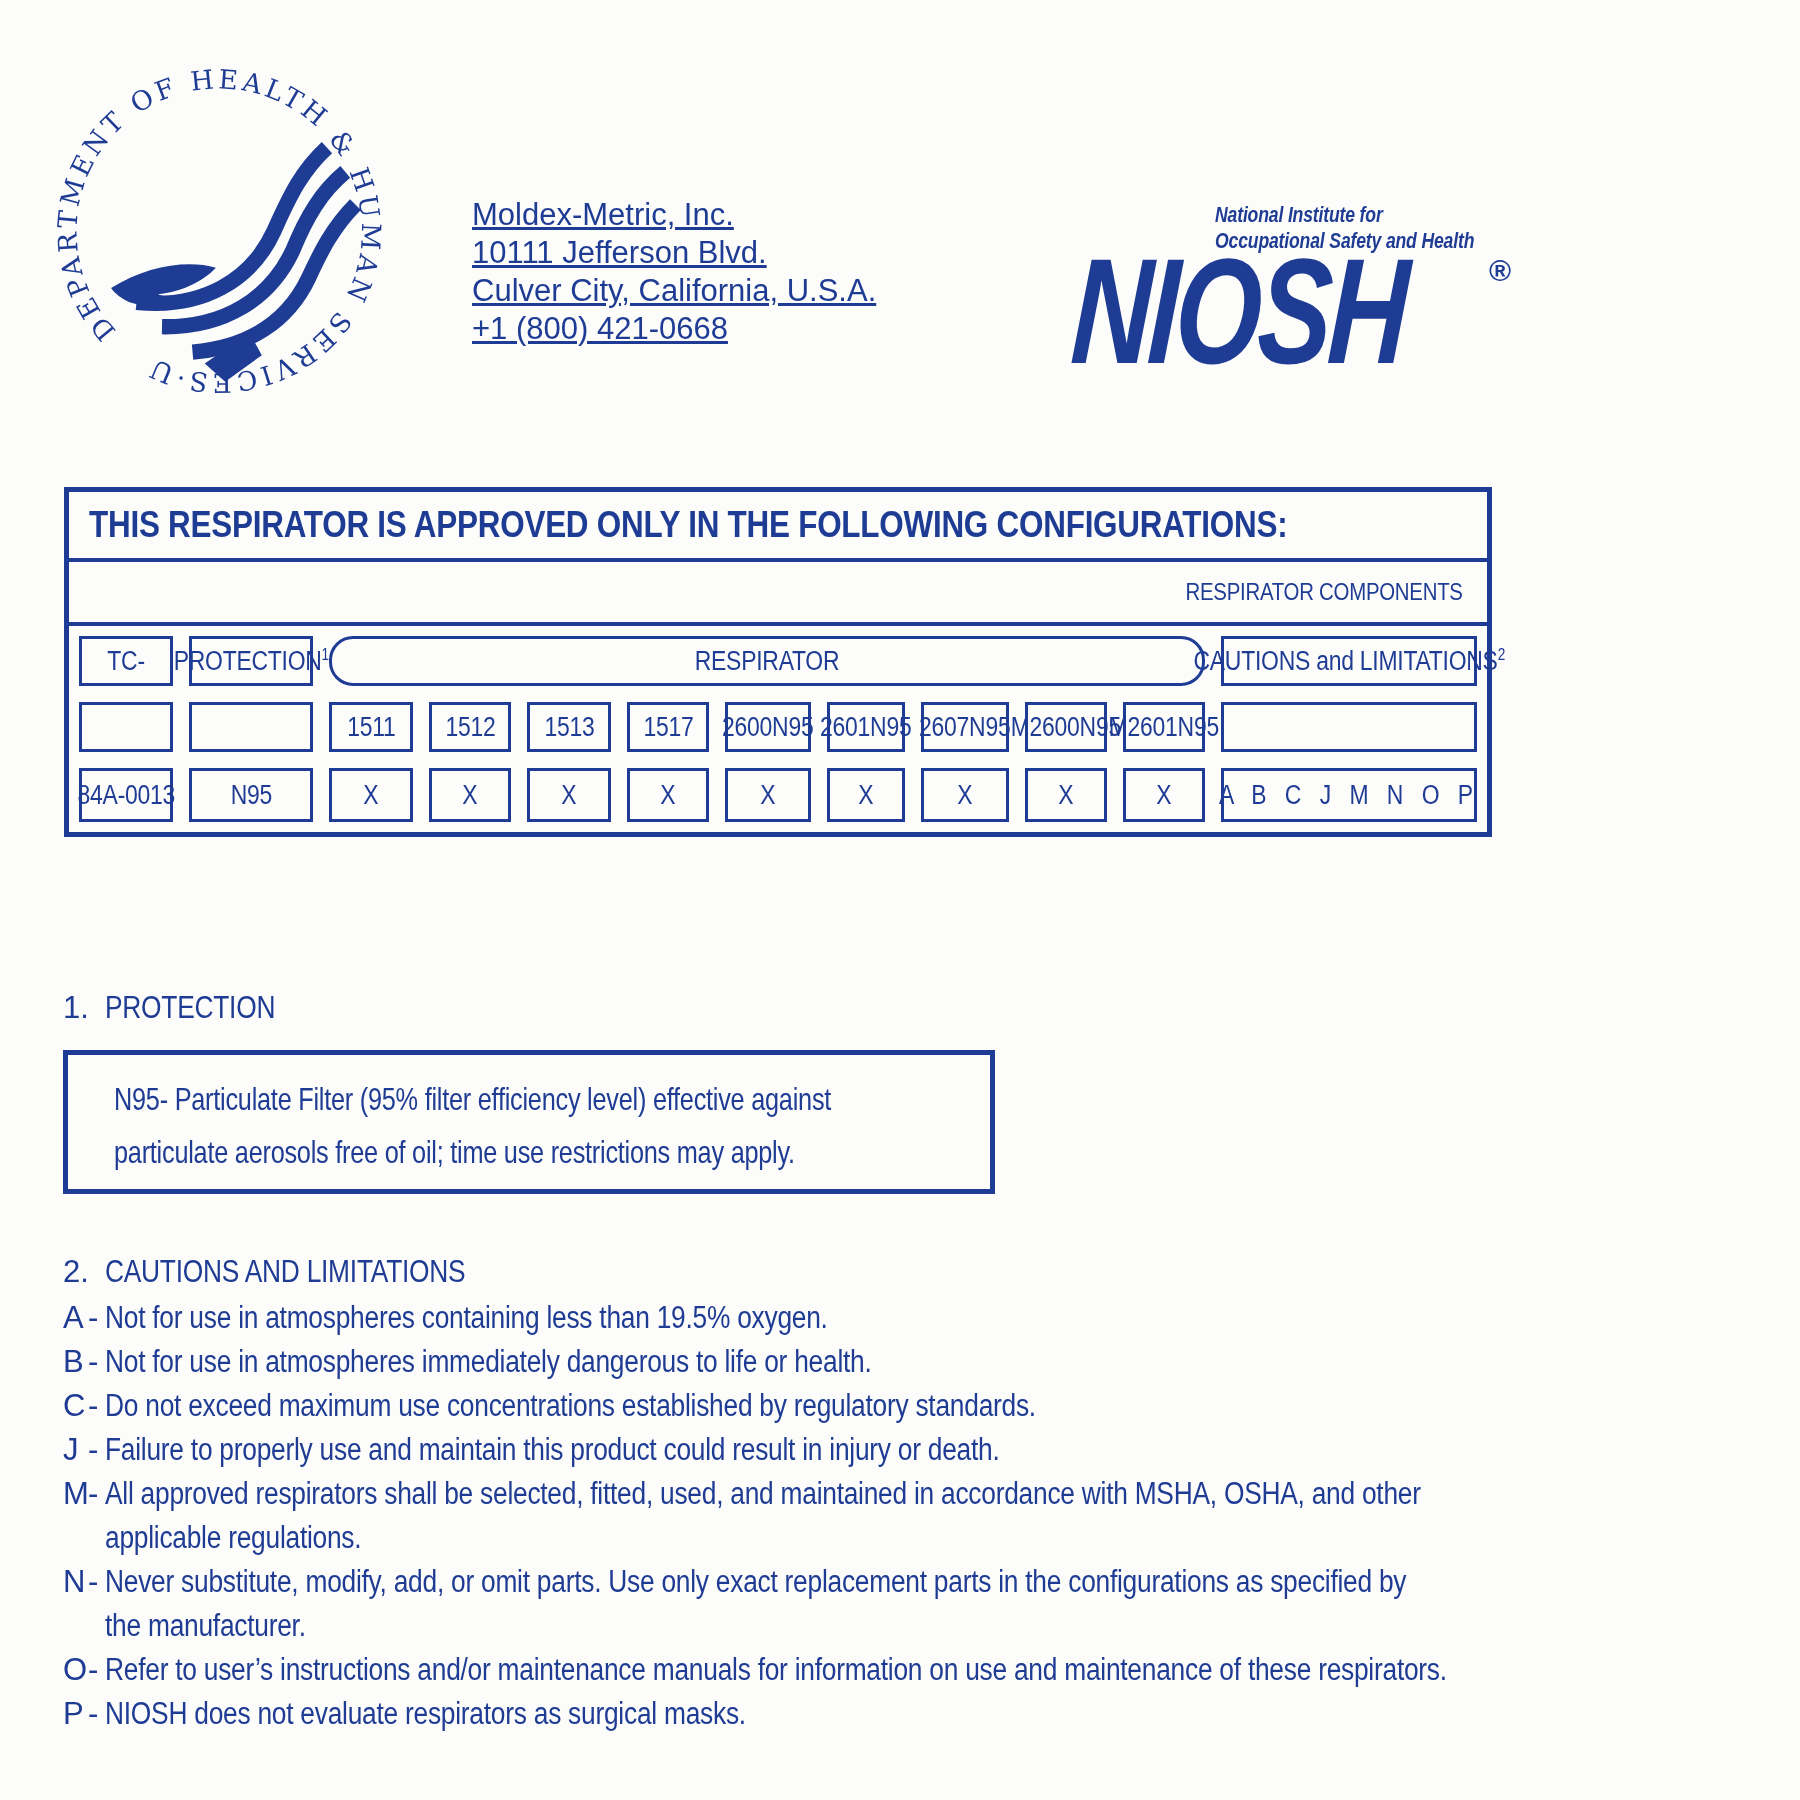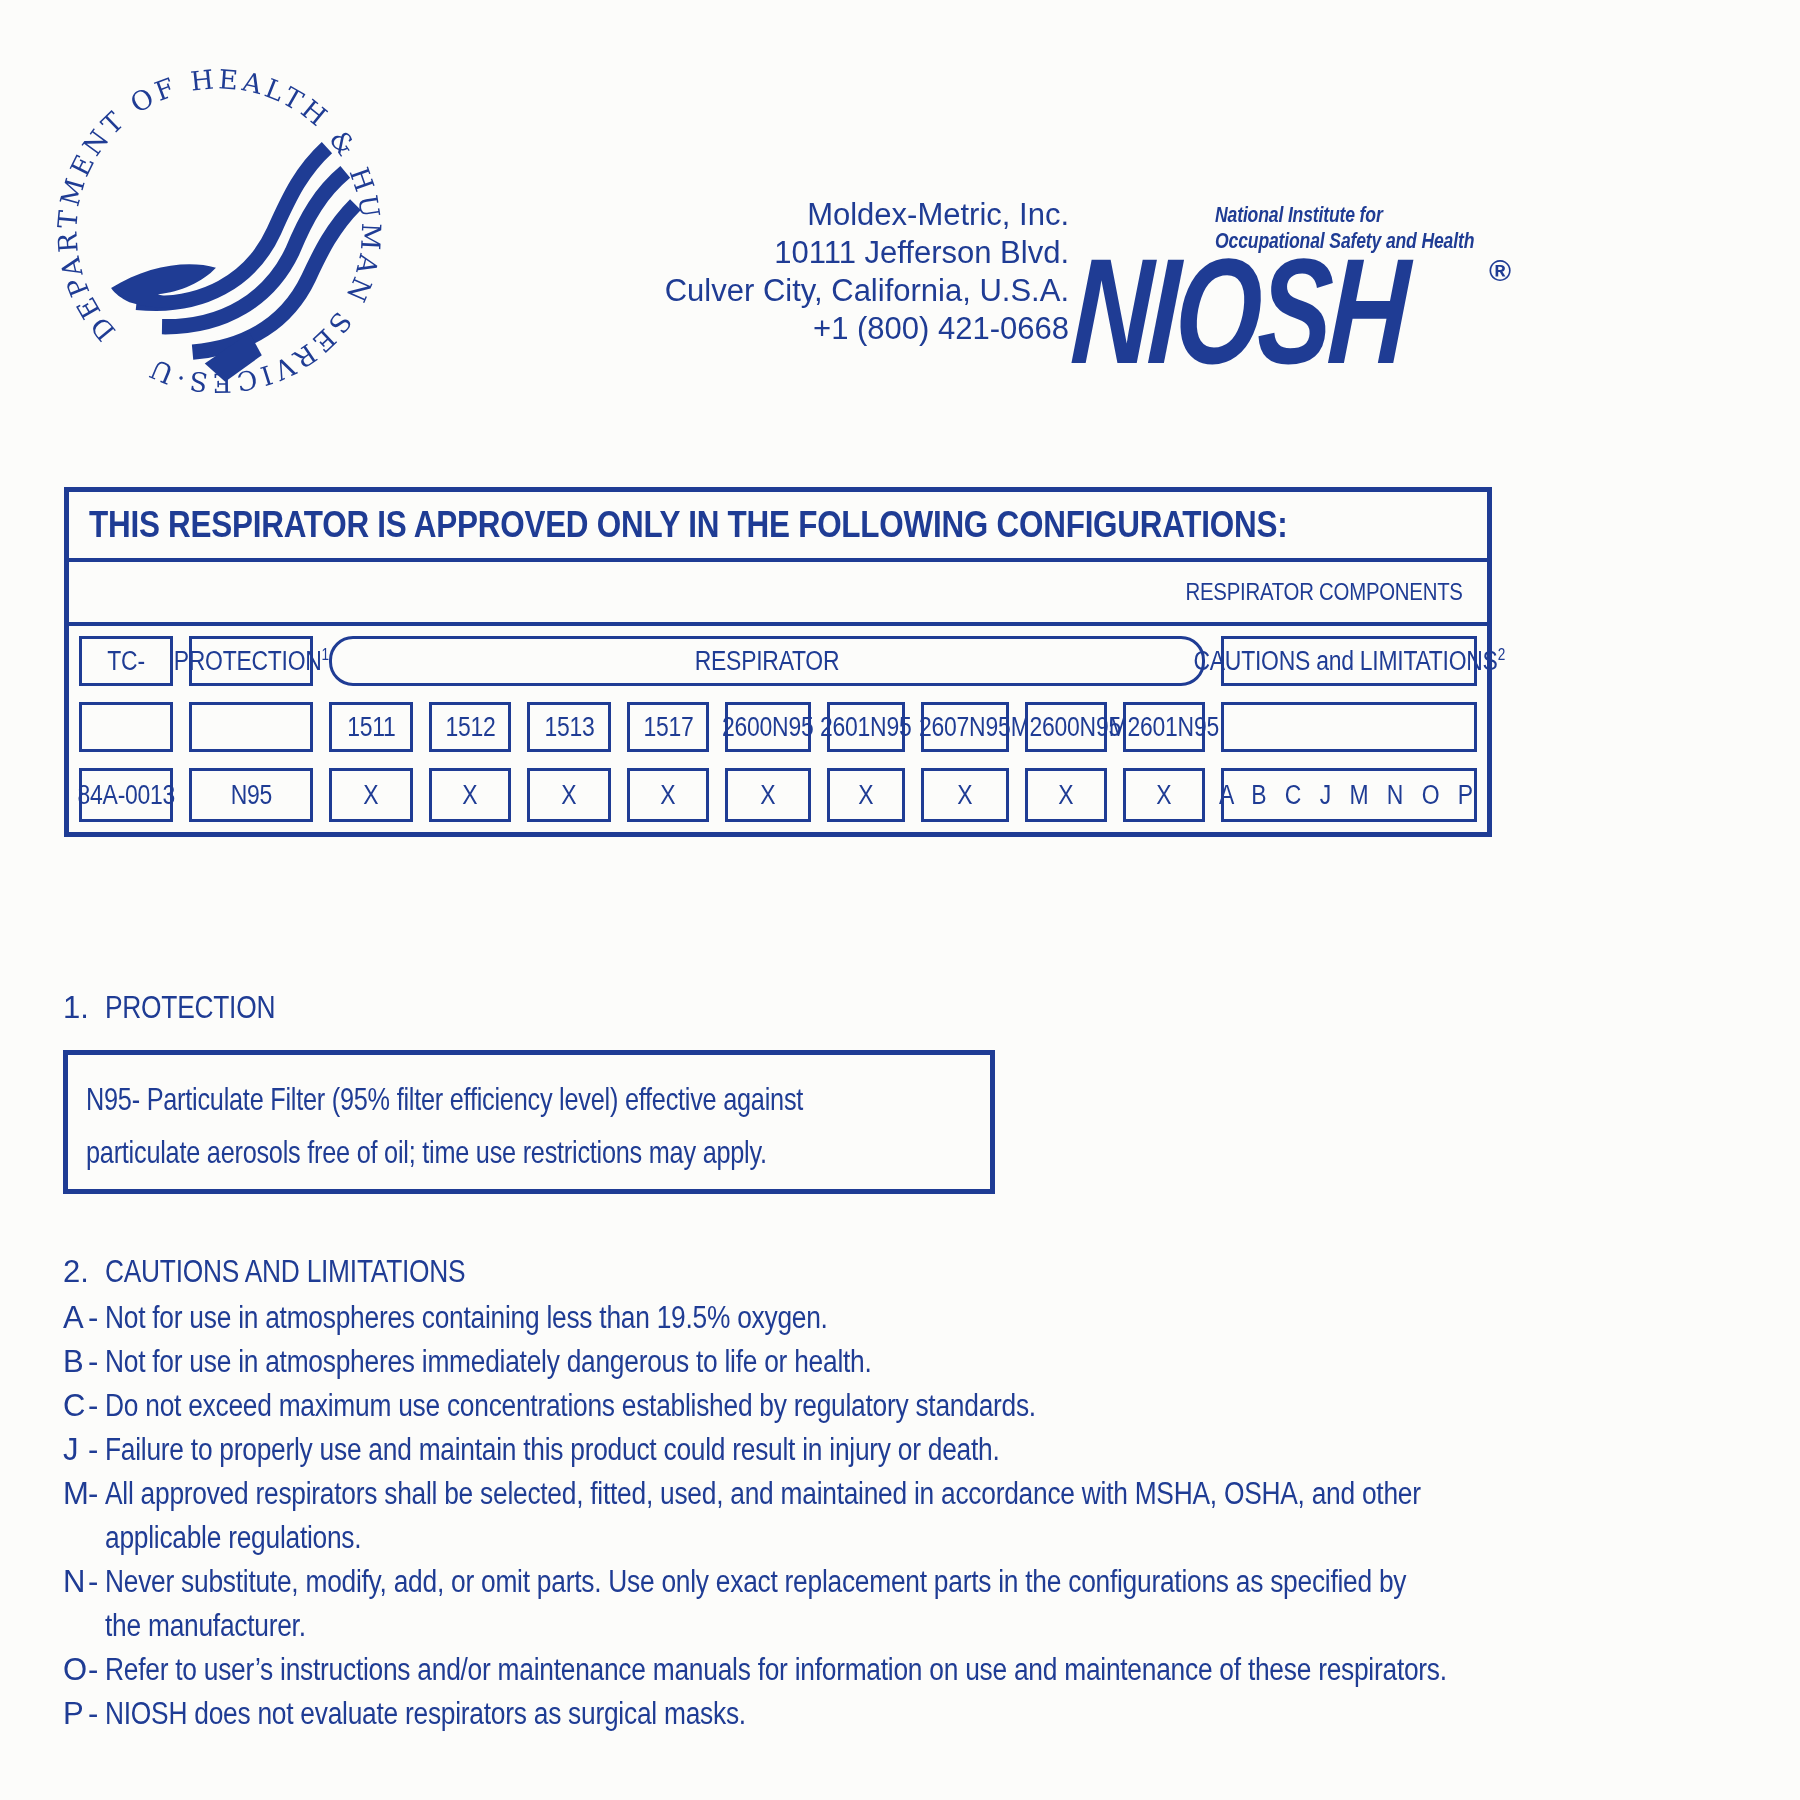--- a/index.html
+++ b/index.html
@@ -16,22 +16,22 @@
   }
   .page{position:relative;width:1800px;height:1800px;overflow:hidden;}
 
   
   .cx{display:inline-block;transform:scaleX(0.85);transform-origin:0 50%;letter-spacing:-0.3px;white-space:nowrap;}
   .cxc{display:inline-block;transform:scaleX(0.85);transform-origin:50% 50%;letter-spacing:-0.3px;white-space:nowrap;}
 
   
   .hhs-seal{position:absolute;left:50px;top:62px;width:336px;height:336px;}
   .manufacturer{
-    position:absolute;left:499px;top:196px;width:570px;
-    text-align:right;font-size:31px;line-height:38px;color:var(--primary-blue);
+    position:absolute;left:472px;top:196px;width:570px;
+    text-align:left;font-size:31px;line-height:38px;color:var(--primary-blue);text-decoration:underline;
   }
   .niosh{position:absolute;left:1075px;top:158px;width:520px;margin-top:44px;}
   .niosh-tagline{margin-left:140px;font-size:22px;line-height:26px;font-weight:bold;font-style:italic;}
   .niosh-tagline .tl{display:inline-block;transform:scaleX(0.8);transform-origin:0 50%;white-space:nowrap;letter-spacing:-0.2px;}
   .niosh-wordrow{display:flex;align-items:flex-start;margin-top:2px;height:130px;}
   .niosh-word{
     font-size:150px;font-weight:bold;font-style:italic;line-height:110px;
     display:inline-block;transform:scaleX(0.74) skewX(-4deg);transform-origin:0 0;
     letter-spacing:-5px;white-space:nowrap;
   }
@@ -70,21 +70,21 @@
   .sec-head{
     position:absolute;left:63px;width:1000px;
     display:grid;grid-template-columns:25px 17px 1fr;
     font-size:31px;line-height:40px;
   }
   .sec1-head{top:988px;}
   .sec2-head{top:1252px;}
   .pbox{
     position:absolute;left:63px;top:1050px;width:932px;height:144px;
     border:5px solid var(--primary-blue);box-sizing:border-box;
-    padding:18px 0 0 18px;
+    padding:18px 0 0 46px;
   }
   .pbox .bl{display:block;font-size:32px;line-height:53px;}
   .pbox .bl span{display:inline-block;transform:scaleX(0.79);transform-origin:0 50%;white-space:nowrap;letter-spacing:-0.3px;}
 
   
   .caut-list{position:absolute;left:63px;top:1296px;width:1690px;}
   .c-item{
     display:grid;grid-template-columns:25px 17px 1fr;
     font-size:31px;line-height:44px;
   }

